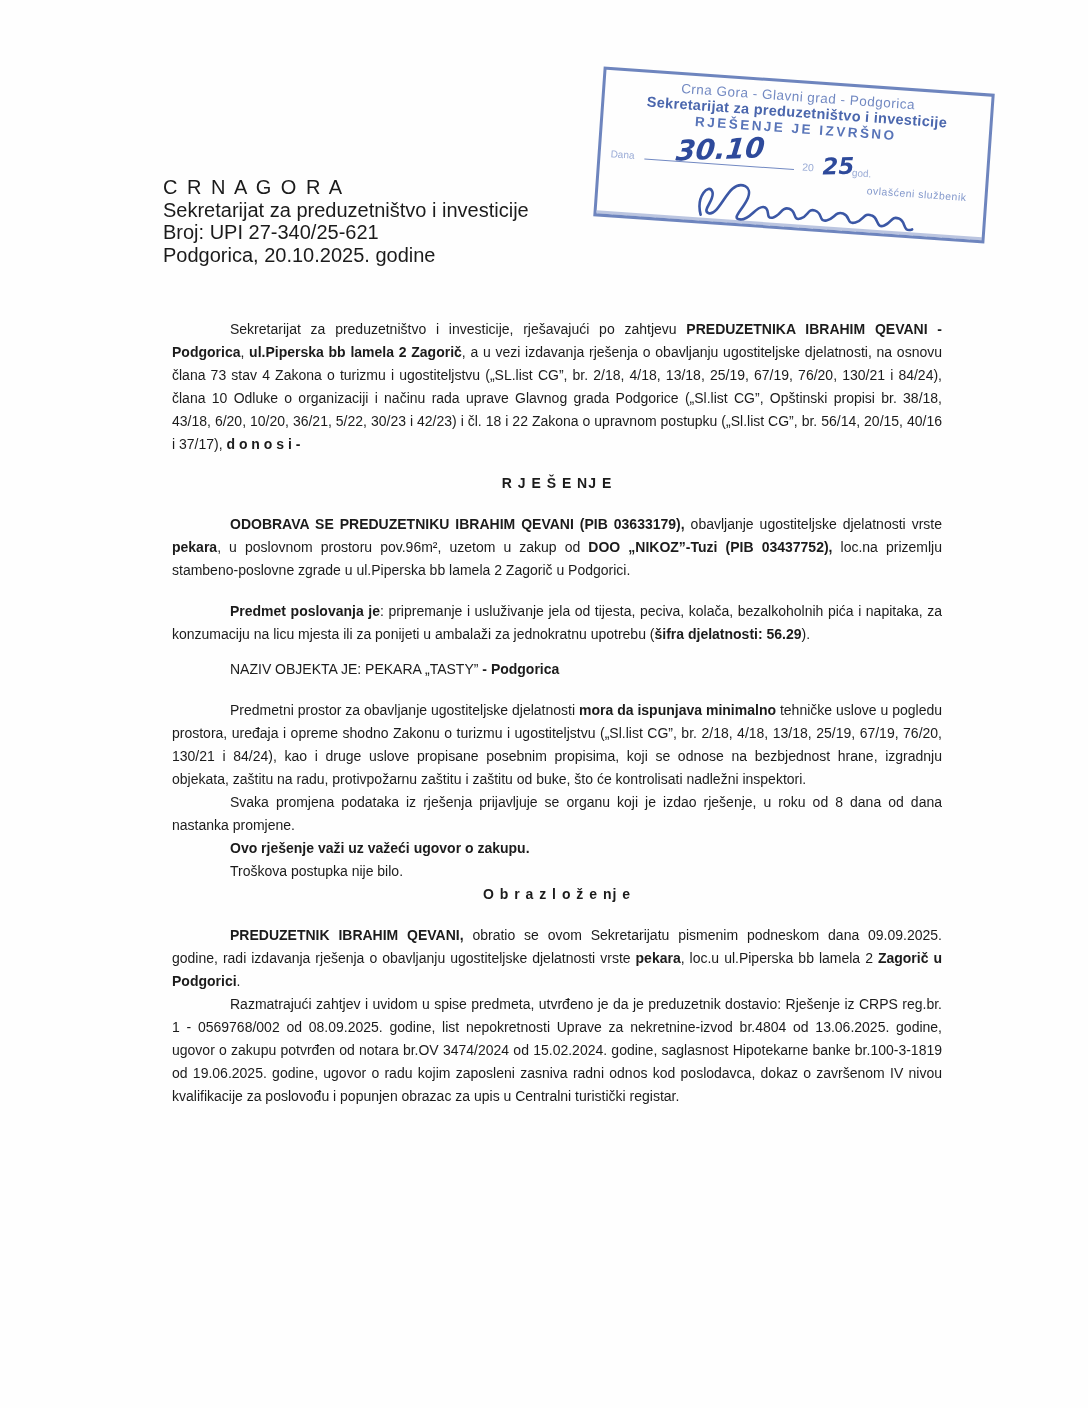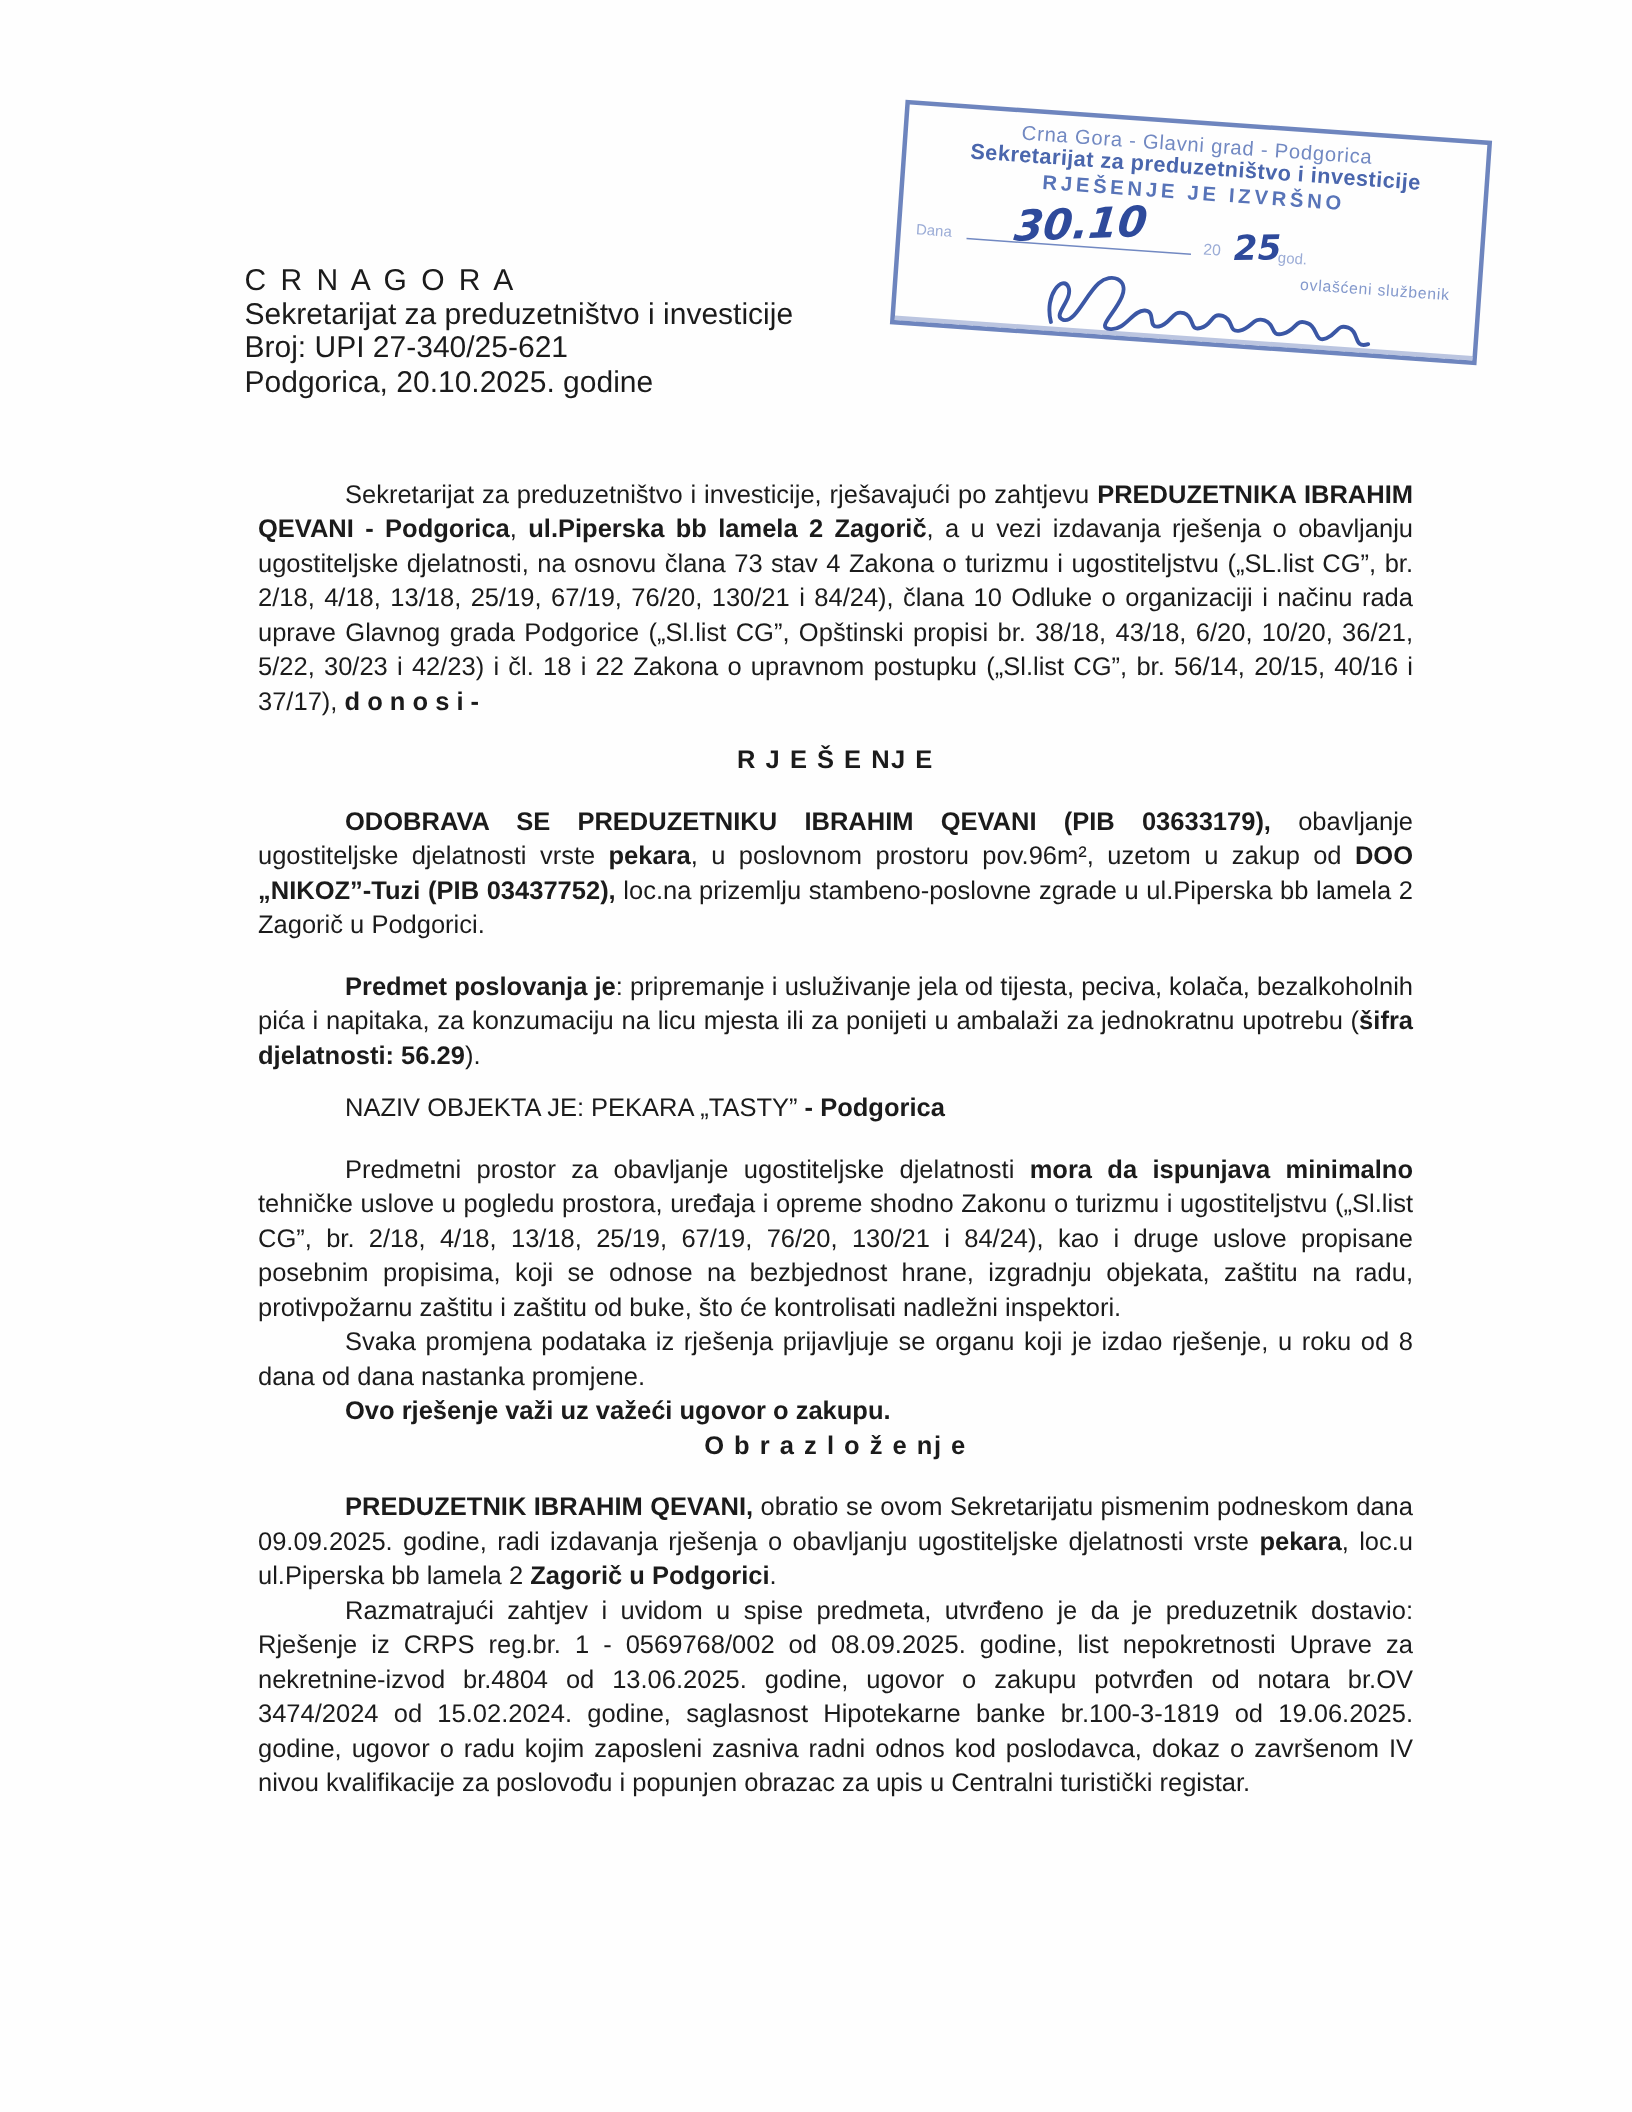--- a/index.html
+++ b/index.html
@@ -24,21 +24,21 @@
     line-height: 22.5px;
   }
   .letterhead .country { letter-spacing: 2px; }
 
   
   .content {
     position: absolute;
     left: 172px;
     top: 318px;
     width: 770px;
-    font-size: 17px;
+    font-size: 14px;
     line-height: 23px;
   }
   .para {
     text-align: justify;
     text-indent: 58px;
   }
   .indent-block { margin-left: 58px; }
   .center-heading {
     text-align: center;
     font-weight: bold;
@@ -197,20 +197,21 @@
     <div class="indent-block mt-12">
       <div><span>NAZIV OBJEKTA JE: PEKARA „TASTY” </span><b>- Podgorica</b></div>
     </div>
 
     <p class="para mt-18"><span>Predmetni prostor za obavljanje ugostiteljske djelatnosti </span><b>mora da ispunjava minimalno</b><span> tehničke uslove u pogledu prostora, uređaja i opreme shodno Zakonu o turizmu i ugostiteljstvu („Sl.list CG”, br. 2/18, 4/18, 13/18, 25/19, 67/19, 76/20, 130/21 i 84/24), kao i druge uslove propisane posebnim propisima, koji se odnose na bezbjednost hrane, izgradnju objekata, zaštitu na radu, protivpožarnu zaštitu i zaštitu od buke, što će kontrolisati nadležni inspektori.</span></p>
 
     <p class="para"><span>Svaka promjena podataka iz rješenja prijavljuje se organu koji je izdao rješenje, u roku od 8 dana od dana nastanka promjene.</span></p>
 
     <div class="indent-block"><b>Ovo rješenje važi uz važeći ugovor o zakupu.</b></div>
 
+    <div class="indent-block"><span>Troškova postupka nije bilo.</span></div>
 
     <div class="center-heading mt-20">O b r a z l o ž e nj e</div>
 
     <p class="para mt-14"><b>PREDUZETNIK IBRAHIM QEVANI,</b><span> obratio se ovom Sekretarijatu pismenim podneskom dana 09.09.2025. godine, radi izdavanja rješenja o obavljanju ugostiteljske djelatnosti vrste </span><b>pekara</b><span>, loc.u ul.Piperska bb lamela 2 </span><b>Zagorič u Podgorici</b><span>.</span></p>
 
     <p class="para"><span>Razmatrajući zahtjev i uvidom u spise predmeta, utvrđeno je da je preduzetnik dostavio: Rješenje iz CRPS reg.br. 1 - 0569768/002 od 08.09.2025. godine, list nepokretnosti Uprave za nekretnine-izvod br.4804 od 13.06.2025. godine, ugovor o zakupu potvrđen od notara br.OV 3474/2024 od 15.02.2024. godine, saglasnost Hipotekarne banke br.100-3-1819 od 19.06.2025. godine, ugovor o radu kojim zaposleni zasniva radni odnos kod poslodavca, dokaz o završenom IV nivou kvalifikacije za poslovođu i popunjen obrazac za upis u Centralni turistički registar.</span></p>
 
   </div>
 
 </div>

